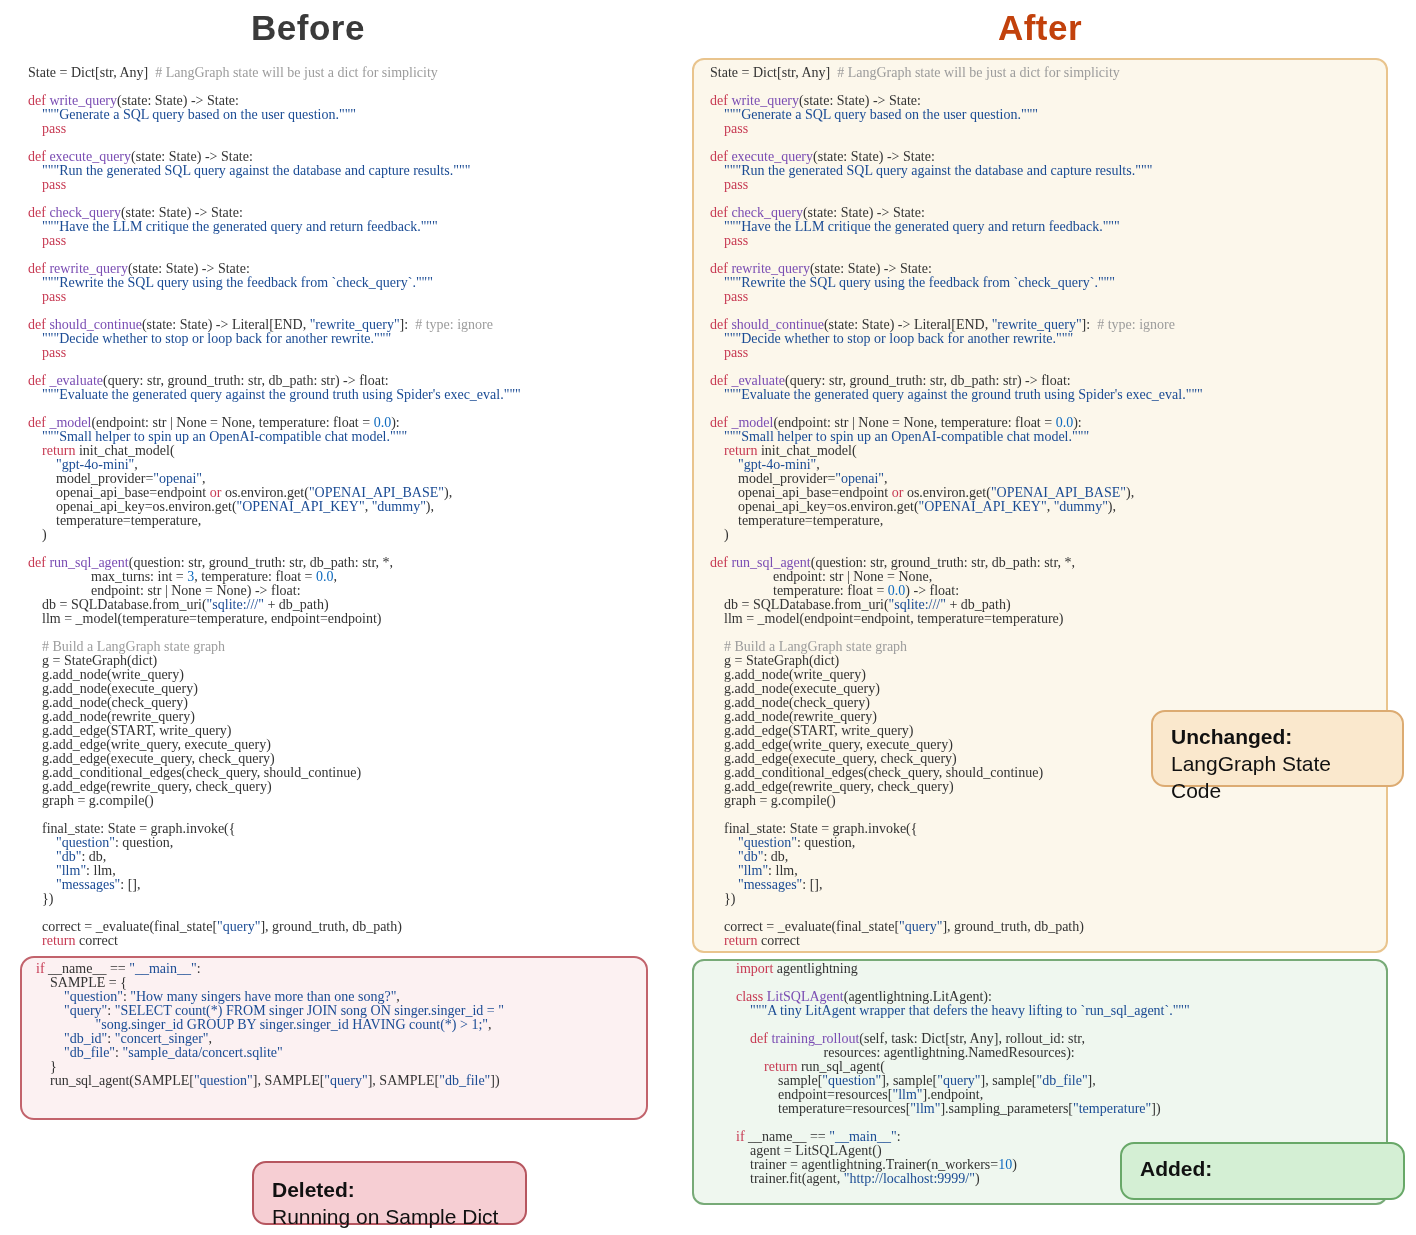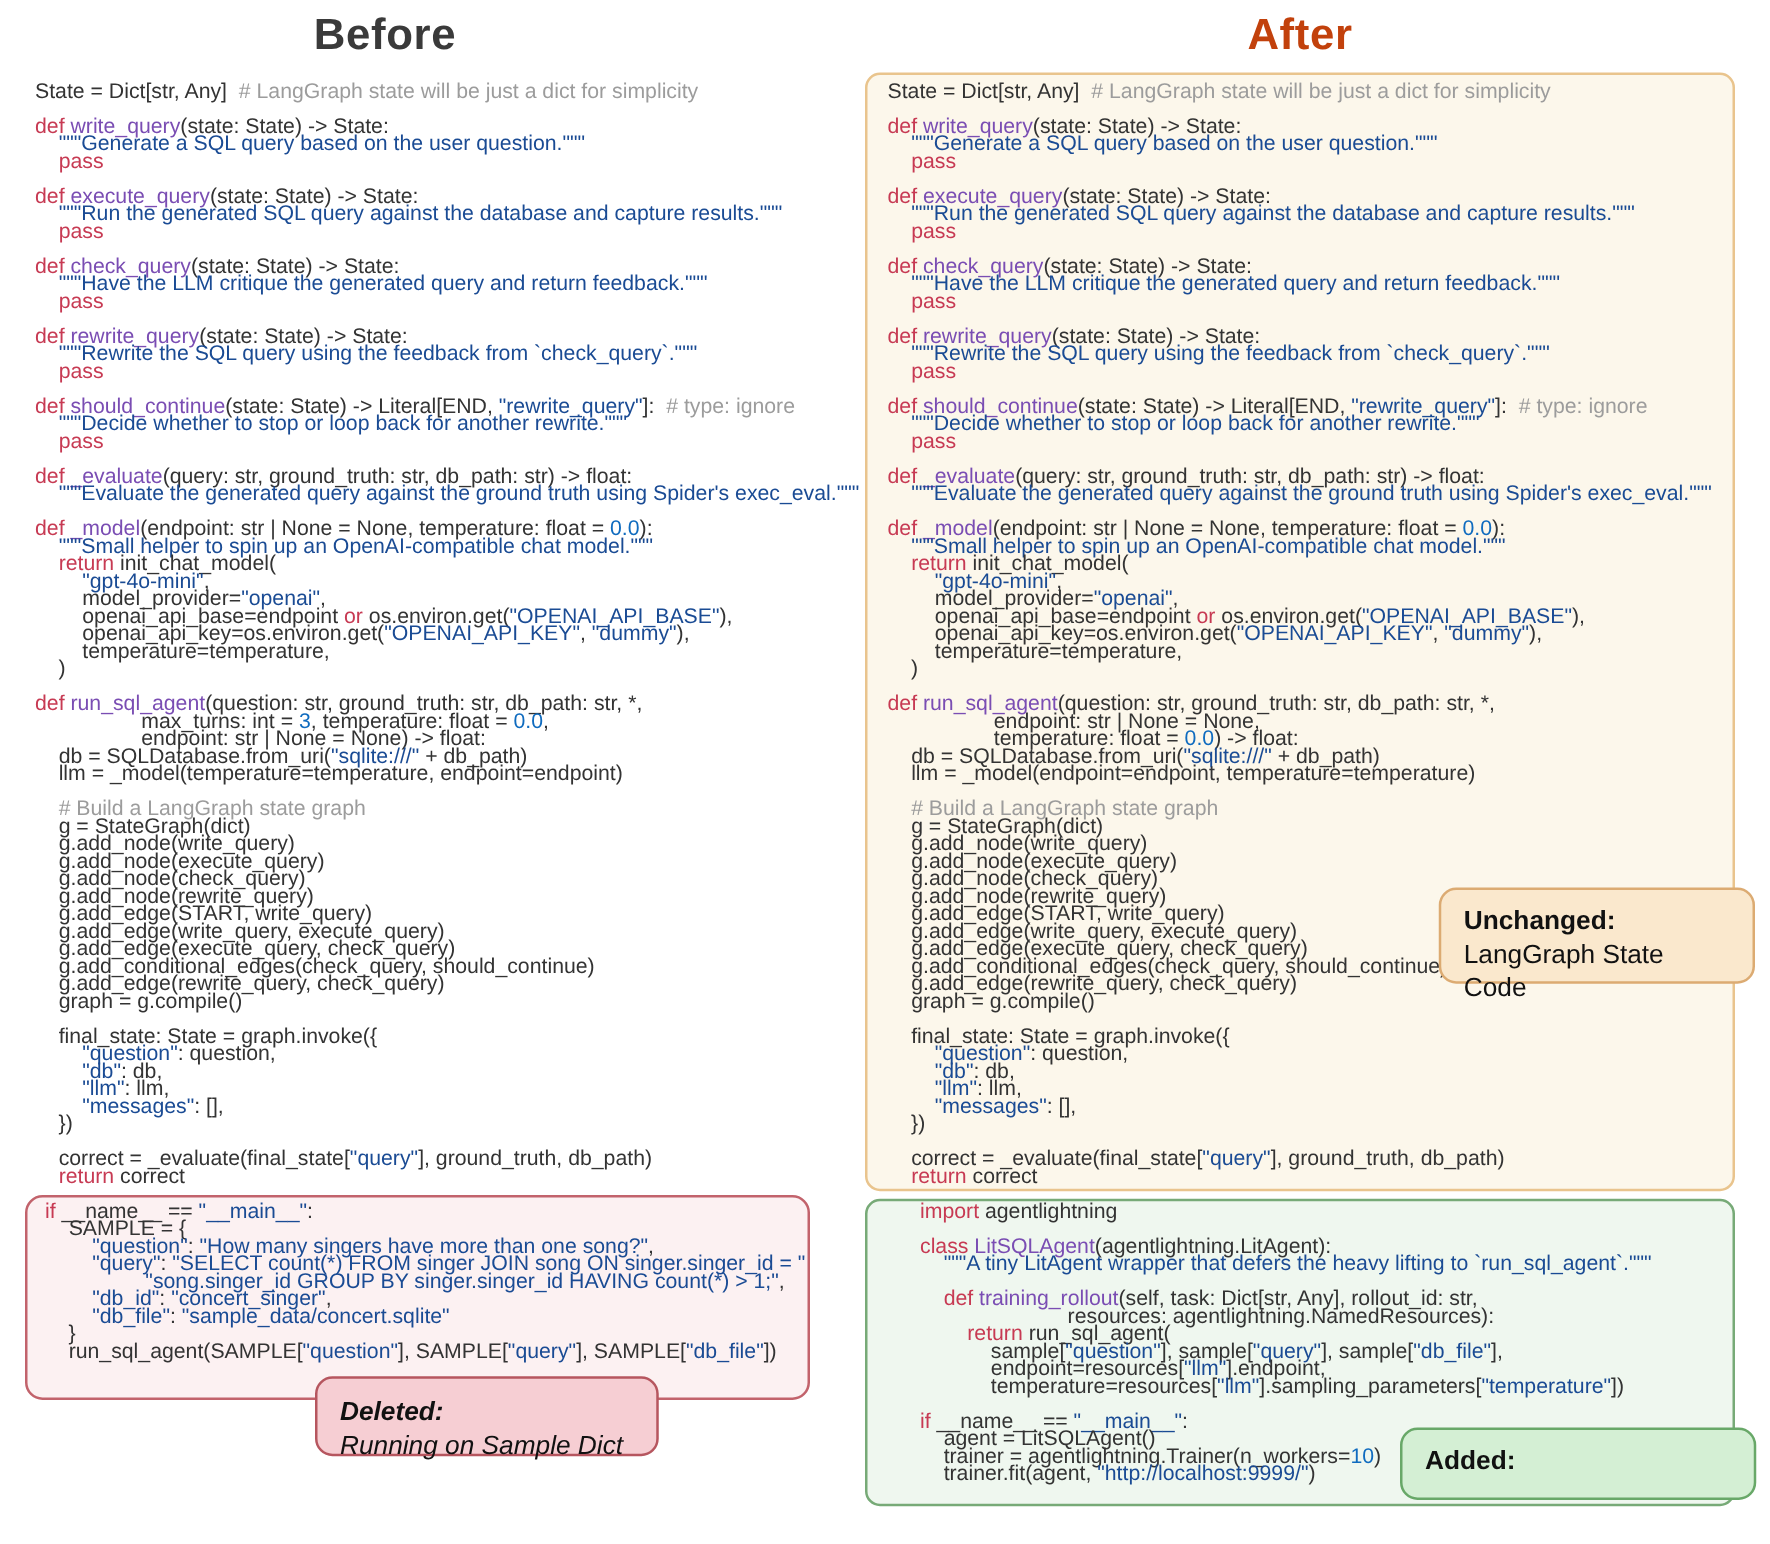--- a/index.html
+++ b/index.html
@@ -37,22 +37,22 @@
     background: var(--red-bg); border-color: var(--red-border);
   }
   #panel-added {
     left: 692px; top: 959px; width: 696px; height: 246px;
     background: var(--green-bg); border-color: var(--green-border);
   }
 
   .code {
     position: absolute;
     z-index: 2;
-    font-family: Liberation Sans, sans-serif;
-    font-size: 17px;
+    font-family: Liberation Serif, serif;
+    font-size: 14px;
     line-height: 14px;
     color: var(--syntax-plain);
     white-space: pre;
   }
   #code-before    { left: 28px;  top: 66px; }
   #code-after     { left: 710px; top: 66px; }
   #code-deleted   { left: 36px;  top: 962px; }
   #code-added     { left: 736px; top: 962px; }
 
   .cl { height: 14px; }
@@ -71,23 +71,23 @@
     font-size: 21px;
     line-height: 27px;
     color: #111111;
   }
   .callout .callout-title { font-weight: bold; }
   #callout-unchanged {
     left: 1151px; top: 710px; width: 253px; height: 77px;
     background: var(--label-orange-bg); border-color: var(--label-orange-border);
   }
   #callout-deleted {
-    left: 252px; top: 1101px; width: 275px; height: 64px;
+    left: 252px; top: 1161px; width: 275px; height: 64px;
     padding-top: 13px;
-    background: var(--label-red-bg); border-color: var(--label-red-border); font-style: italic;
+    background: var(--label-red-bg); border-color: var(--label-red-border);
   }
   #callout-added {
     left: 1120px; top: 1142px; width: 285px; height: 58px;
     background: var(--label-green-bg); border-color: var(--label-green-border);
   }
 </style>
 </head>
 <body>
 
 <div id="title-before" class="col-title">Before</div>

